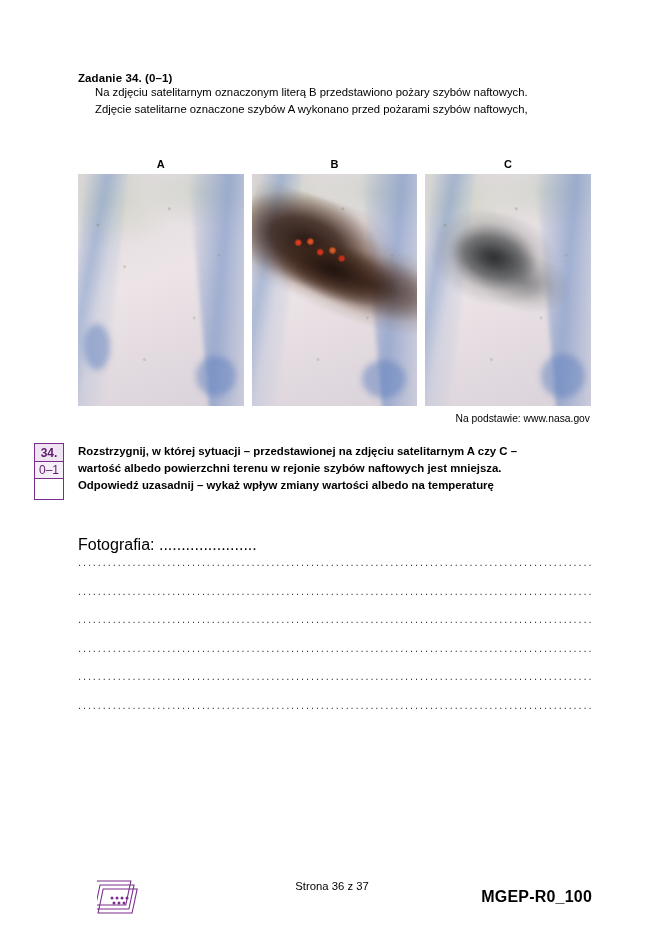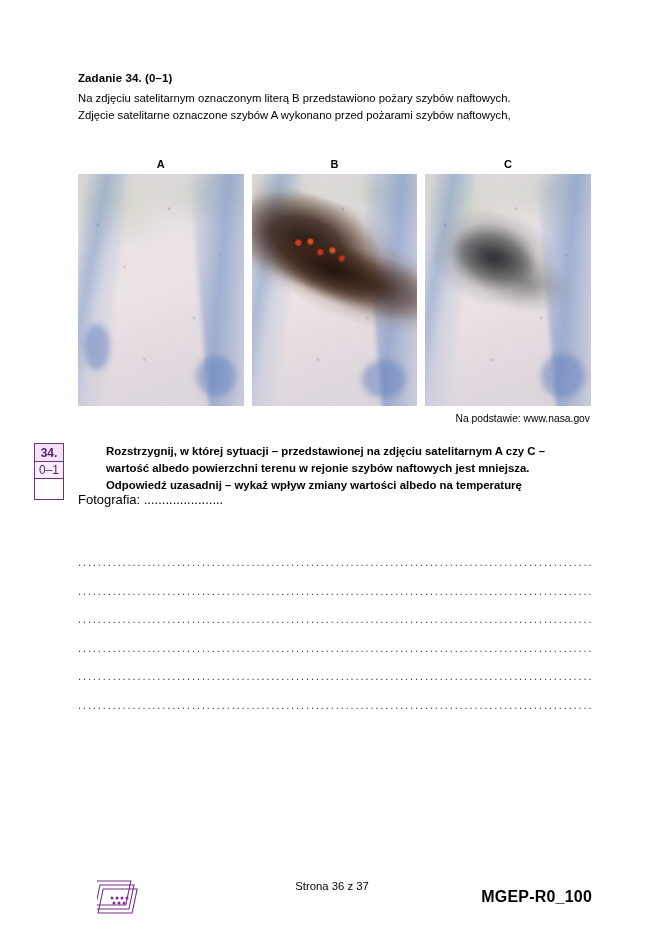--- a/index.html
+++ b/index.html
@@ -24,27 +24,26 @@
   .task-header {
     position: absolute;
     left: 78px;
     top: 72px;
     width: 520px;
   }
   .task-title {
     font-size: 11.5px;
     font-weight: bold;
     letter-spacing: 0.1px;
-    margin-bottom: 6px;
   }
   .task-intro {
     font-size: 11.3px;
     line-height: 16.6px;
   }
-  .task-intro div { white-space: nowrap; }
+  .task-intro div { white-space: nowrap; margin-left: 17px; }
 
   
   .figures {
     position: absolute;
     left: 78px;
     top: 158px;
     width: 513px;
   }
   .fig-labels {
     display: flex;
@@ -211,27 +210,26 @@
 
   
   .command {
     position: absolute;
     left: 78px;
     top: 443px;
     width: 516px;
     font-size: 11.4px;
     font-weight: bold;
     line-height: 17.2px;
-    margin-left: 28px;
   }
   .photo-line {
     position: absolute;
     left: 78px;
-    top: 492px;
-    font-size: 13px;
+    top: 536px;
+    font-size: 16px;
   }
 
   
   .answer-lines {
     position: absolute;
     left: 78px;
     top: 556px;
     width: 514px;
   }
   .dotline {

